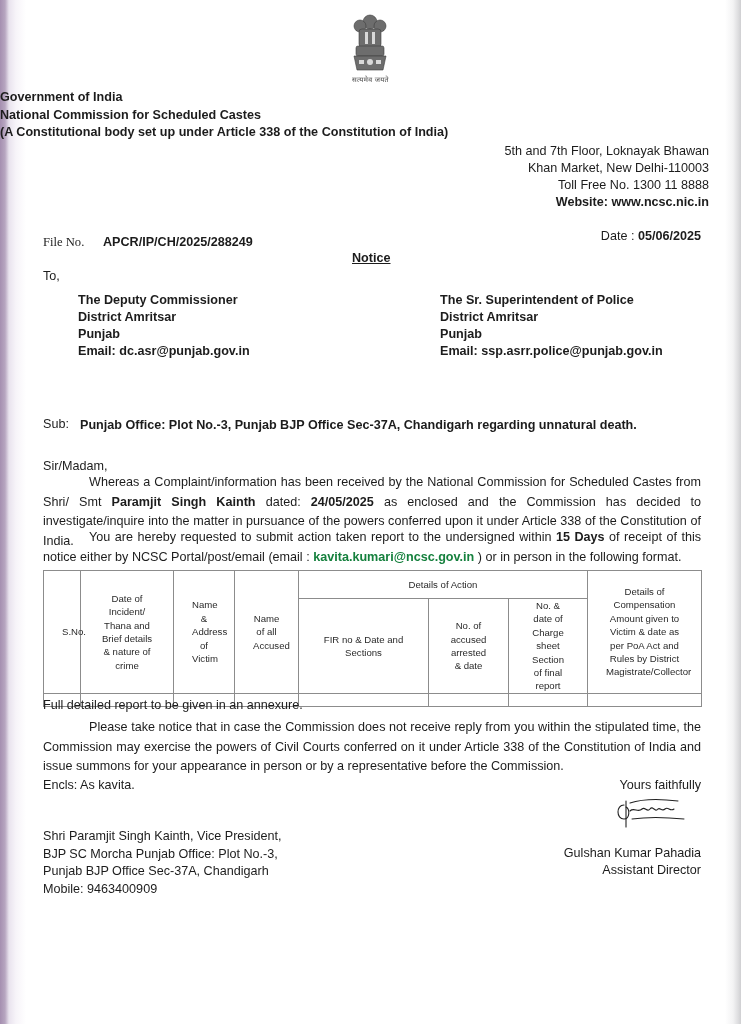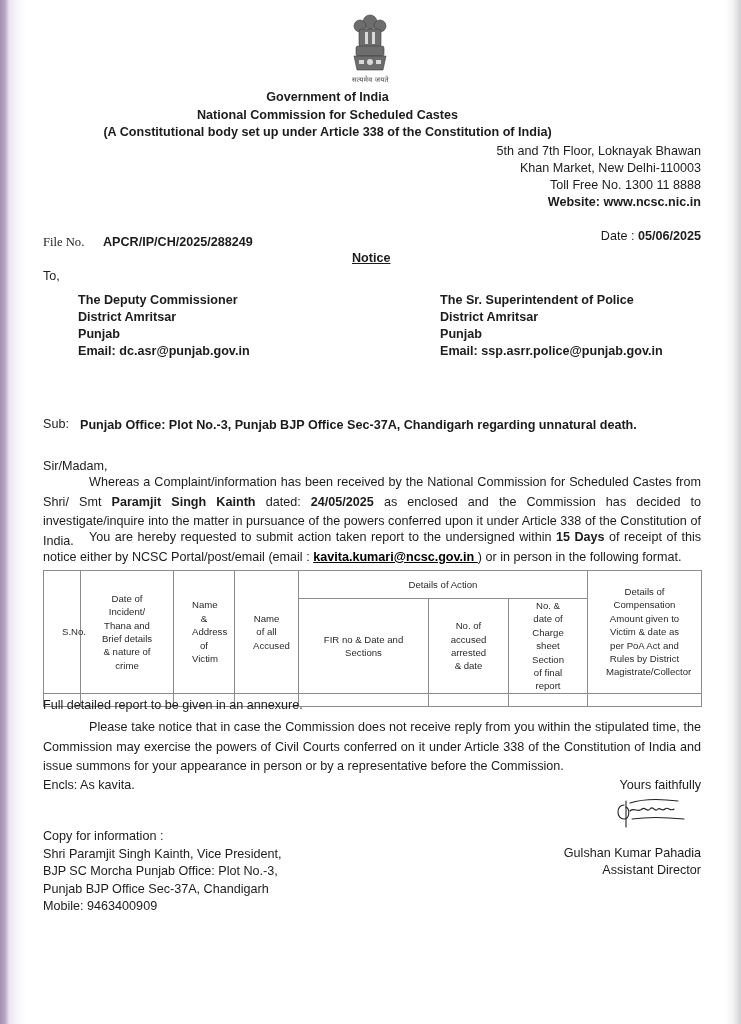--- a/index.html
+++ b/index.html
@@ -18,28 +18,28 @@
     background:linear-gradient(to left, #cfcfd2 0px, #dedee0 3px, #f3f3f4 8px, rgba(255,255,255,0) 16px);
   }
   .abs { position:absolute; }
   .b { font-weight:bold; }
   .t13 { font-size:12.6px; line-height:17px; }
 
   
   .emblem { position:absolute; left:347px; top:12px; width:46px; height:62px; }
   .motto { position:absolute; left:352px; top:75px; font-size:7px; color:#444; letter-spacing:0.3px; }
 
-  .hdr { position:absolute; left:0; width:655px; text-align:center; font-weight:bold; font-size:12.6px; }
-  .addr { position:absolute; right:40px; text-align:left; font-size:12.6px; line-height:17px; }
+  .hdr { position:absolute; left:0; width:655px; font-weight:bold; font-size:12.6px; }
+  .addr { position:absolute; right:32px; text-align:left; font-size:12.6px; line-height:17px; }
 
   .notice { position:absolute; left:352px; top:251px; font-weight:bold; font-size:12.6px; text-decoration:underline; }
 
   .para { position:absolute; left:43px; width:658px; font-size:12.6px; line-height:20px; text-align:justify; }
   .para .indent { display:inline-block; width:46px; }
-  .link { color:#000000; text-decoration:underline; font-weight:bold; }
+  .link { color:#15803d; font-weight:bold; }
 
   table.fmt {
     position:absolute; left:43px; top:570px; width:658px;
     border-collapse:collapse; table-layout:fixed;
     font-size:9.6px; line-height:13.4px; color:#2a2a2a;
   }
   table.fmt td {
     border:1px solid #8c8c8c; text-align:center; vertical-align:middle; padding:0 18px;
   }
   .sig-svg { position:absolute; left:612px; top:795px; width:75px; height:36px; }
@@ -163,18 +163,17 @@
     <path d="M18 8 C30 4 50 4 66 6"></path>
     <path d="M18 16 C22 12 26 18 30 14 C33 11 35 18 38 14 C41 10 43 18 46 14 C48 12 50 17 53 14 C56 11 58 17 62 14"></path>
     <path d="M20 24 C34 22 52 22 72 24"></path>
   </g>
 </svg>
 
 <div class="abs t13" style="right:40px; top:845px;">Gulshan Kumar Pahadia</div>
 <div class="abs t13" style="right:40px; top:862px;">Assistant Director</div>
 
 <div class="abs t13" style="left:43px; top:828px; line-height:17.5px;">
-  <div>Copy for information :</div>
   <div>Shri Paramjit Singh Kainth, Vice President,</div>
   <div>BJP SC Morcha Punjab Office: Plot No.-3,</div>
   <div>Punjab BJP Office Sec-37A, Chandigarh</div>
   <div>Mobile: 9463400909</div>
 </div>
 
 </body></html>

